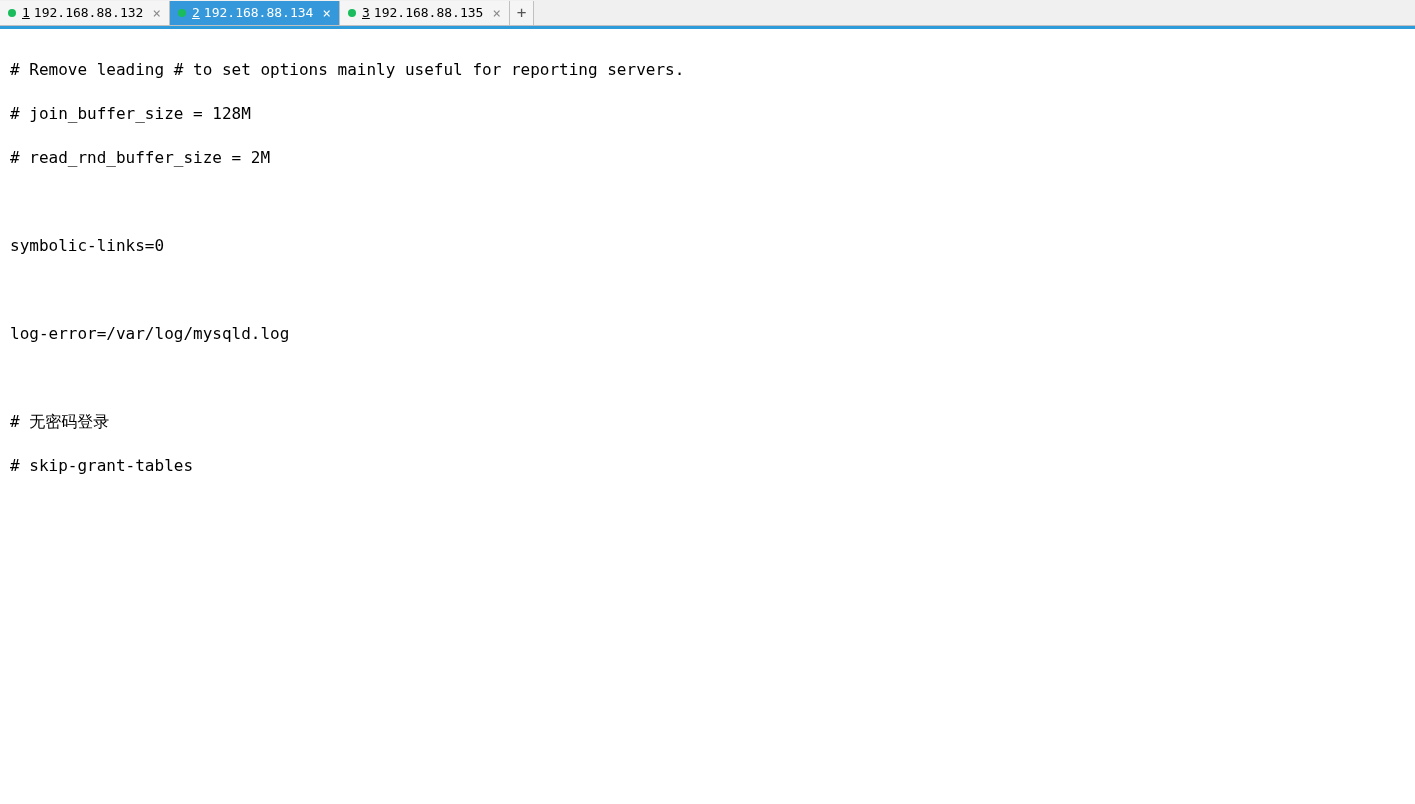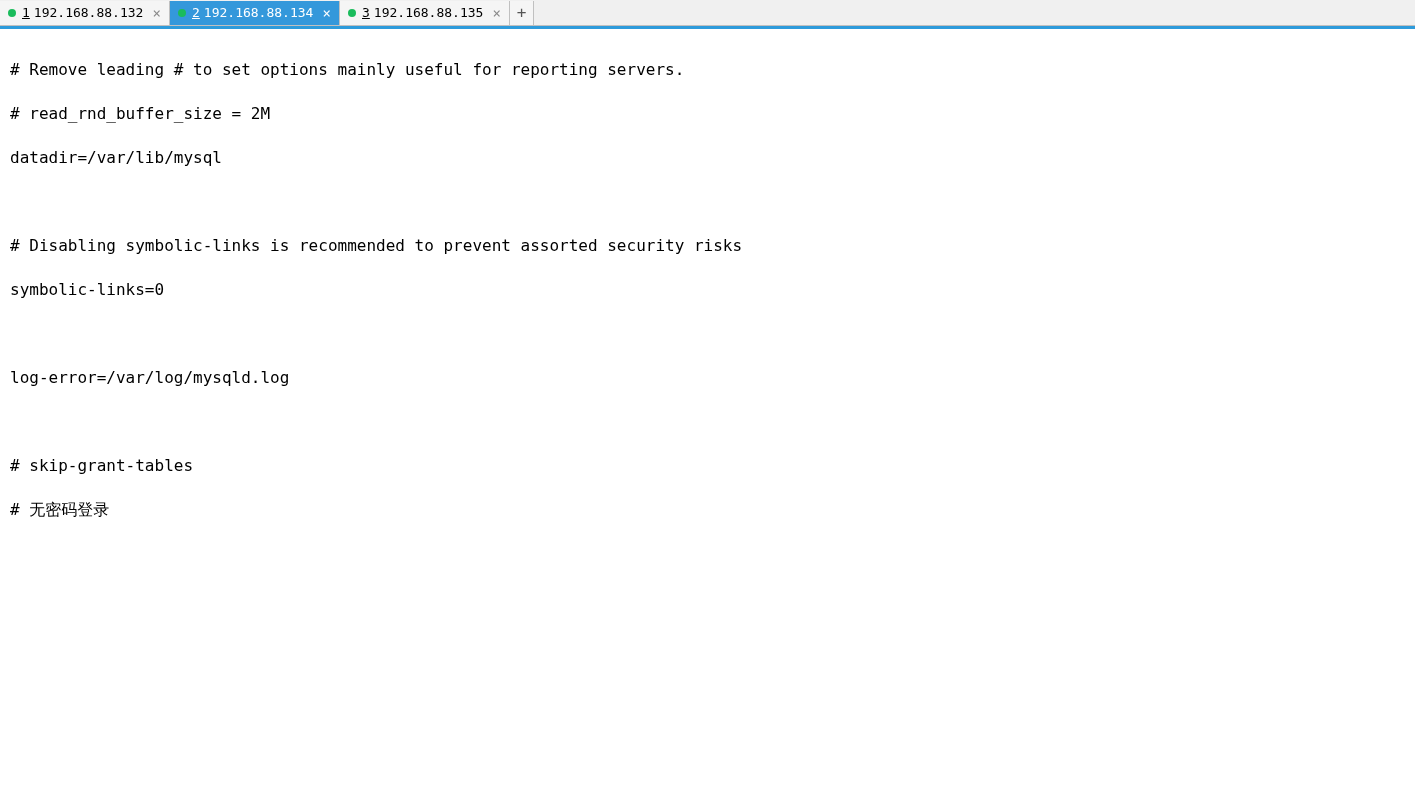--- a/index.html
+++ b/index.html
@@ -101,30 +101,29 @@
     <span class="num">3</span>
     <span>192.168.88.135</span>
     <span class="close">×</span>
   </div>
   <div class="tab-add">+</div>
 </div>
 <div class="accent-line"></div>
 
 <div class="editor">
 <span class="line"># Remove leading # to set options mainly useful for reporting servers.</span>
+<span class="line"># join_buffer_size = 128M</span>
 <span class="line"># read_rnd_buffer_size = 2M</span>
-<span class="line">datadir=/var/lib/mysql</span>
 <div class="blank"></div>
-<span class="line"># Disabling symbolic-links is recommended to prevent assorted security risks</span>
 <span class="line">symbolic-links=0</span>
 <div class="blank"></div>
 <span class="line">log-error=/var/log/mysqld.log</span>
 <div class="blank"></div>
+<span class="line"># 无密码登录</span>
 <span class="line"># skip-grant-tables</span>
-<span class="line"># 无密码登录</span>
 
 
 
 
 
 
 
 
 
 

